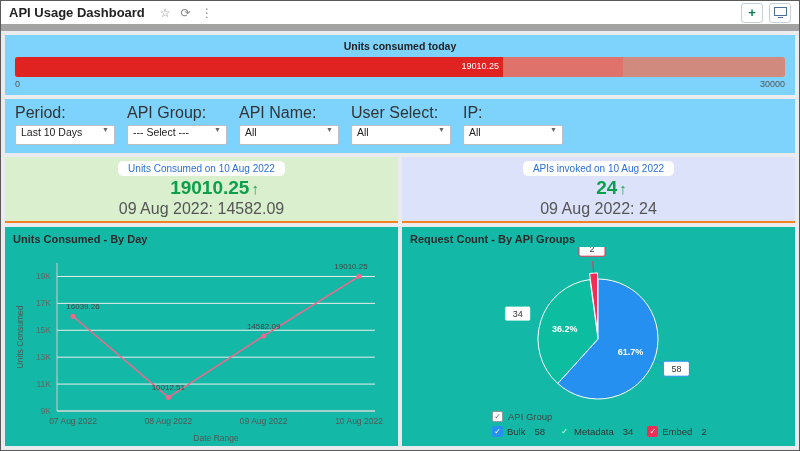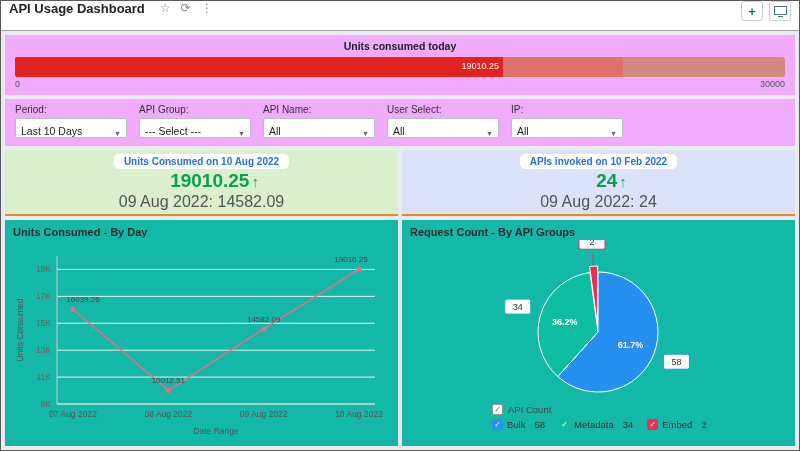--- a/index.html
+++ b/index.html
@@ -1,54 +1,54 @@
 <!DOCTYPE html>
 <html><head>
 <meta charset="utf-8">
 <style>
   * { margin:0; padding:0; box-sizing:border-box; }
   body { font-family:"Liberation Sans", sans-serif; background:#fff; }
   .page { width:800px; height:451px; border:1px solid #5a5a5a; background:#e9ebee;
           display:flex; flex-direction:column; overflow:hidden; }
 
   
-  .hdr { height:30px; background:#fff; border-bottom:1px solid #a3a3a3;
-         display:flex; align-items:flex-start; padding:0 8px; flex:0 0 auto; }
+  .hdr { height:30px; background:#fff; border-bottom:7px solid #a3a3a3;
+         display:flex; align-items:center; padding:0 8px; flex:0 0 auto; }
   .hdr-title { font-size:13px; font-weight:bold; color:#222; margin-right:10px; }
   .hdr-ic { color:#8a8a8a; font-size:12px; margin:0 5px; cursor:pointer; }
   .hdr-spacer { flex:1; }
   .icon-btn { width:22px; height:20px; border:1px solid #c6ced6; border-radius:3px;
               display:flex; align-items:center; justify-content:center; margin-left:6px;
               background:#fff; font-size:13px; cursor:pointer; }
   .plus { color:#0b7a4b; font-weight:bold; }
 
   
-  .panel { background:#f0abfc; margin:4px 4px 0; }
+  .panel { background:#7dd3fc; margin:4px 4px 0; }
   .meter { padding:5px 10px 6px; }
   .meter-title { text-align:center; font-size:10.5px; font-weight:bold; color:#222; }
   .meter-bar { position:relative; height:20px; margin-top:5px; border-radius:2px; overflow:hidden; background:#eee; }
   .meter-band { position:absolute; top:0; bottom:0; }
   .meter-band span { position:absolute; right:4px; top:4px; font-size:9px; color:#fff; }
   .meter-scale { display:flex; justify-content:space-between; font-size:9px; color:#555; margin-top:2px; }
 
   
   .filters { padding:5px 10px 8px; display:flex; gap:12px; }
-  .filter-label { display:block; font-size:10px; color:#333; margin-bottom:3px; }
-  .select { width:112px; height:20px; border:1px solid #b9bfc6; border-radius:2px; background:#fff;
-            display:flex; align-items:flex-end; justify-content:space-between; padding:0 5px;
+  .filter-label { display:block; font-size:16px; color:#333; margin-bottom:3px; }
+  .select { width:100px; height:20px; border:1px solid #b9bfc6; border-radius:2px; background:#fff;
+            display:flex; align-items:flex-start; justify-content:space-between; padding:0 5px;
             font-size:10.5px; color:#222; cursor:pointer; }
   .select .chev { font-size:7px; color:#666; }
 
   
   .cards { display:flex; gap:4px; margin:4px 4px 0; flex:0 0 auto; }
   .card { flex:1; height:66px; border-bottom:2px solid #f58220;
           display:flex; flex-direction:column; align-items:center; justify-content:center; gap:1px; }
   .card.green { background:#d9efce; }
   .card.blue  { background:#dbe2fa; }
-  .card-title { background:#fff; color:#2a6fdb; font-size:10px; font-weight:bold;
+  .card-title { background:#fff; color:#2a6fdb; font-size:10px; font-weight:normal;
                 padding:2px 10px; border-radius:5px; }
   .card-value { font-size:19px; font-weight:bold; color:#0ca04d;margin-left:26px; }
   .card-value .arrow { font-size:15px; color:#18ab57; margin-left:2px; }
   .card-prev { font-size:16px; color:#555; }
 
   
   .charts { display:flex; gap:4px; margin:4px; flex:1; min-height:0; }
   .chart-panel { flex:1; background:#14b8a6; padding:6px 8px; overflow:hidden; }
   .chart-title { font-size:11px; font-weight:bold; color:#2b2b2b; margin-bottom:2px; }
 
@@ -137,21 +137,21 @@
 
   <div class="cards">
     <div class="card green">
       <span class="card-title">Units Consumed on 10 Aug 2022</span>
       <span class="card-value">
         <span>19010.25</span><span class="arrow">↑</span>
       </span>
       <span class="card-prev">09 Aug 2022: 14582.09</span>
     </div>
     <div class="card blue">
-      <span class="card-title">APIs invoked on 10 Feb 2022</span>
+      <span class="card-title">APIs invoked on 10 Aug 2022</span>
       <span class="card-value">
         <span>24</span><span class="arrow">↑</span>
       </span>
       <span class="card-prev">09 Aug 2022: 24</span>
     </div>
   </div>
 
   <div class="charts">
     <div class="chart-panel">
       <div class="chart-title">Units Consumed - By Day</div>
@@ -201,21 +201,21 @@
           <rect x="94.77139023461935" y="59.11285120560677" width="26" height="15" rx="2" fill="#fff" stroke="#0cbda0" stroke-width="1"></rect>
           <text x="107.77139023461935" y="70.11285120560677" text-anchor="middle" font-size="9" fill="#333">34</text>
           <path d="M 187.59924419752926 86.01339872826108 L 179.60202687510252 26.548749438974276 A 60 60 0 0 1 187.59924419752923 26.01339872826108 Z" fill="#ef2e55" stroke="#fff" stroke-width="1"></path>
           <line x1="183.52489353907686" y1="25.149619132248738" x2="182.7901745678805" y2="14.174183467394059" stroke="#ef2e55" stroke-width="1"></line>
           <rect x="168.98866296293906" y="-5.7990190760837805" width="26" height="15" rx="2" fill="#fff" stroke="#ef2e55" stroke-width="1"></rect>
           <text x="181.98866296293906" y="5.2009809239162195" text-anchor="middle" font-size="9" fill="#333">2</text>
         </svg>
       <div class="legend">
         <div class="legend-row1">
           <span class="cbx gray">✓</span>
-          <span>API Count</span>
+          <span>API Group</span>
         </div>
         <div class="legend-row2" id="legend-items">
             <span class="legend-item">
               <span class="cbx" style="background: rgb(37, 144, 239);">✓</span>
               <span>Bulk</span>
               <span class="val">58</span>
             </span>
             <span class="legend-item">
               <span class="cbx" style="background: rgb(12, 189, 160);">✓</span>
               <span>Metadata</span>

